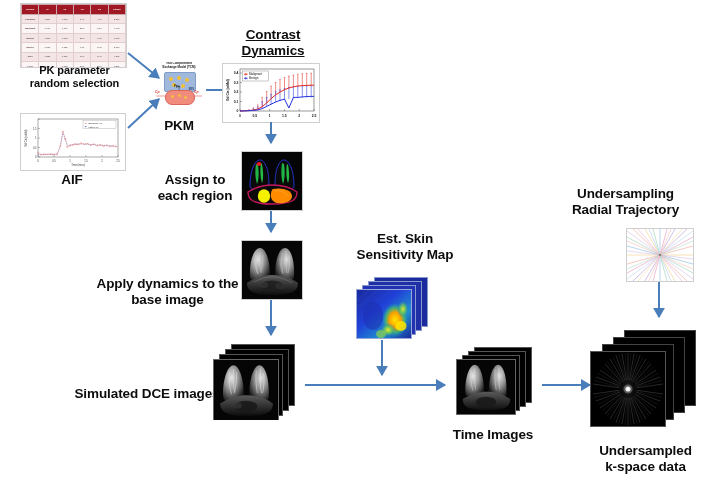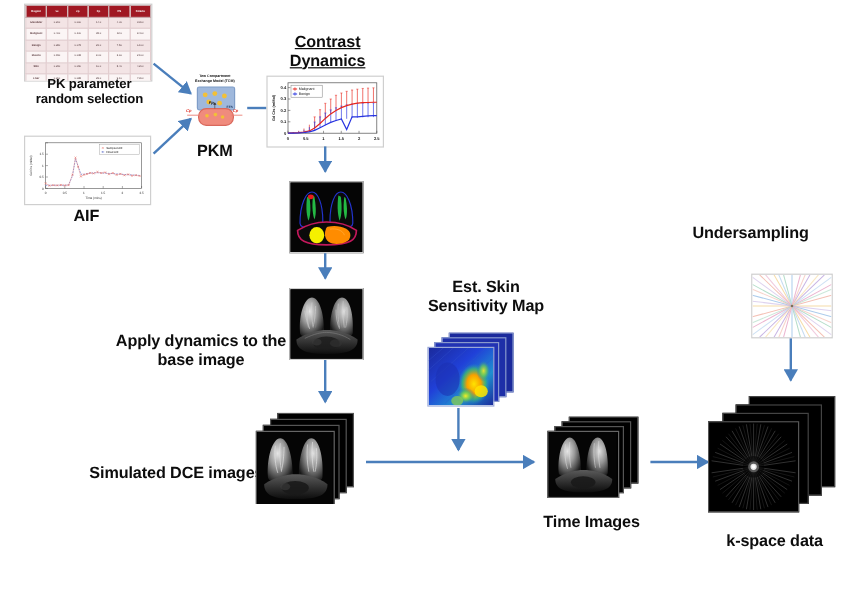--- a/index.html
+++ b/index.html
@@ -507,20 +507,22 @@
     <defs>
         <marker id="ah4" markerWidth="6" markerHeight="6" refX="4.6" refY="3" orient="auto">
       <path d="M0,0 L5.2,3 L0,6 z" fill="#4a7ebb"></path>
         </marker>
       </defs>
     <line x1="7" y1="0" x2="7" y2="21" stroke="#4a7ebb" stroke-width="2" marker-end="url(#ah4)"></line>
   </svg>
 </div>
 
 <div class="abs lbl" style="left:145px;top:172px;width:100px;font-size:13.5px;">
+  <div>Assign to</div>
+  <div>each region</div>
 </div>
 
 <div class="thumb brd" style="left:241px;top:151px;width:60px;height:58px;background:#000;">
   <svg width="60" height="58" viewBox="0 0 60 58">
     <rect width="60" height="58" fill="#050505"></rect>
 
     <path d="M8,34 C8,18 13,8 18,8 C23,8 27,18 27,32 C27,36 22,38 17,38 C12,38 8,37 8,34 Z" fill="#0a0a0a" stroke="#2233cc" stroke-width="1"></path>
     <path d="M33,32 C33,18 37,8 42,8 C47,8 52,18 52,34 C52,37 48,38 43,38 C38,38 33,36 33,32 Z" fill="#0a0a0a" stroke="#2233cc" stroke-width="1"></path>
 
     <path d="M14,12 C13,18 13,26 15,32 C17,28 17,20 16,13 Z" fill="#22c34a" opacity="0.92"></path>
@@ -742,20 +744,21 @@
         <marker id="ah9" markerWidth="6" markerHeight="6" refX="4.6" refY="3" orient="auto">
       <path d="M0,0 L5.2,3 L0,6 z" fill="#4a7ebb"></path>
         </marker>
       </defs>
     <line x1="0" y1="7" x2="48" y2="7" stroke="#4a7ebb" stroke-width="2" marker-end="url(#ah9)"></line>
   </svg>
 </div>
 
 <div class="abs lbl" style="left:557px;top:186px;width:137px;font-size:13.5px;">
   <div>Undersampling</div>
+  <div>Radial Trajectory</div>
 </div>
 
 <div class="thumb brd" style="left:626px;top:228px;width:66px;height:52px;background:#fff;">
   <svg width="66" height="52" viewBox="0 0 66 52">
     <rect width="66" height="52" fill="#ffffff"></rect>
     <g stroke-width="0.85" opacity="0.85">
       <line x1="33" y1="0" x2="33" y2="52" stroke="#9ec3e8"></line>
       <line x1="0" y1="26" x2="66" y2="26" stroke="#f5d79a"></line>
       <line x1="6" y1="0" x2="60" y2="52" stroke="#f2b6a8"></line>
       <line x1="60" y1="0" x2="6" y2="52" stroke="#bfa8df"></line>
@@ -863,14 +866,15 @@
       </g>
       <circle cx="37" cy="37" r="9" fill="#000" opacity="0.55"></circle>
       <circle cx="37" cy="37" r="4.6" fill="#ffffff" opacity="0.28"></circle>
       <circle cx="37" cy="37" r="2.6" fill="#ffffff" opacity="0.85"></circle>
       <circle cx="37" cy="37" r="1.5" fill="#ffffff"></circle>
     </svg>
   </div>
 </div>
 
 <div class="abs lbl" style="left:578px;top:443px;width:135px;font-size:13.5px;">
+  <div>Undersampled</div>
   <div>k-space data</div>
 </div>
 
 </body></html>

